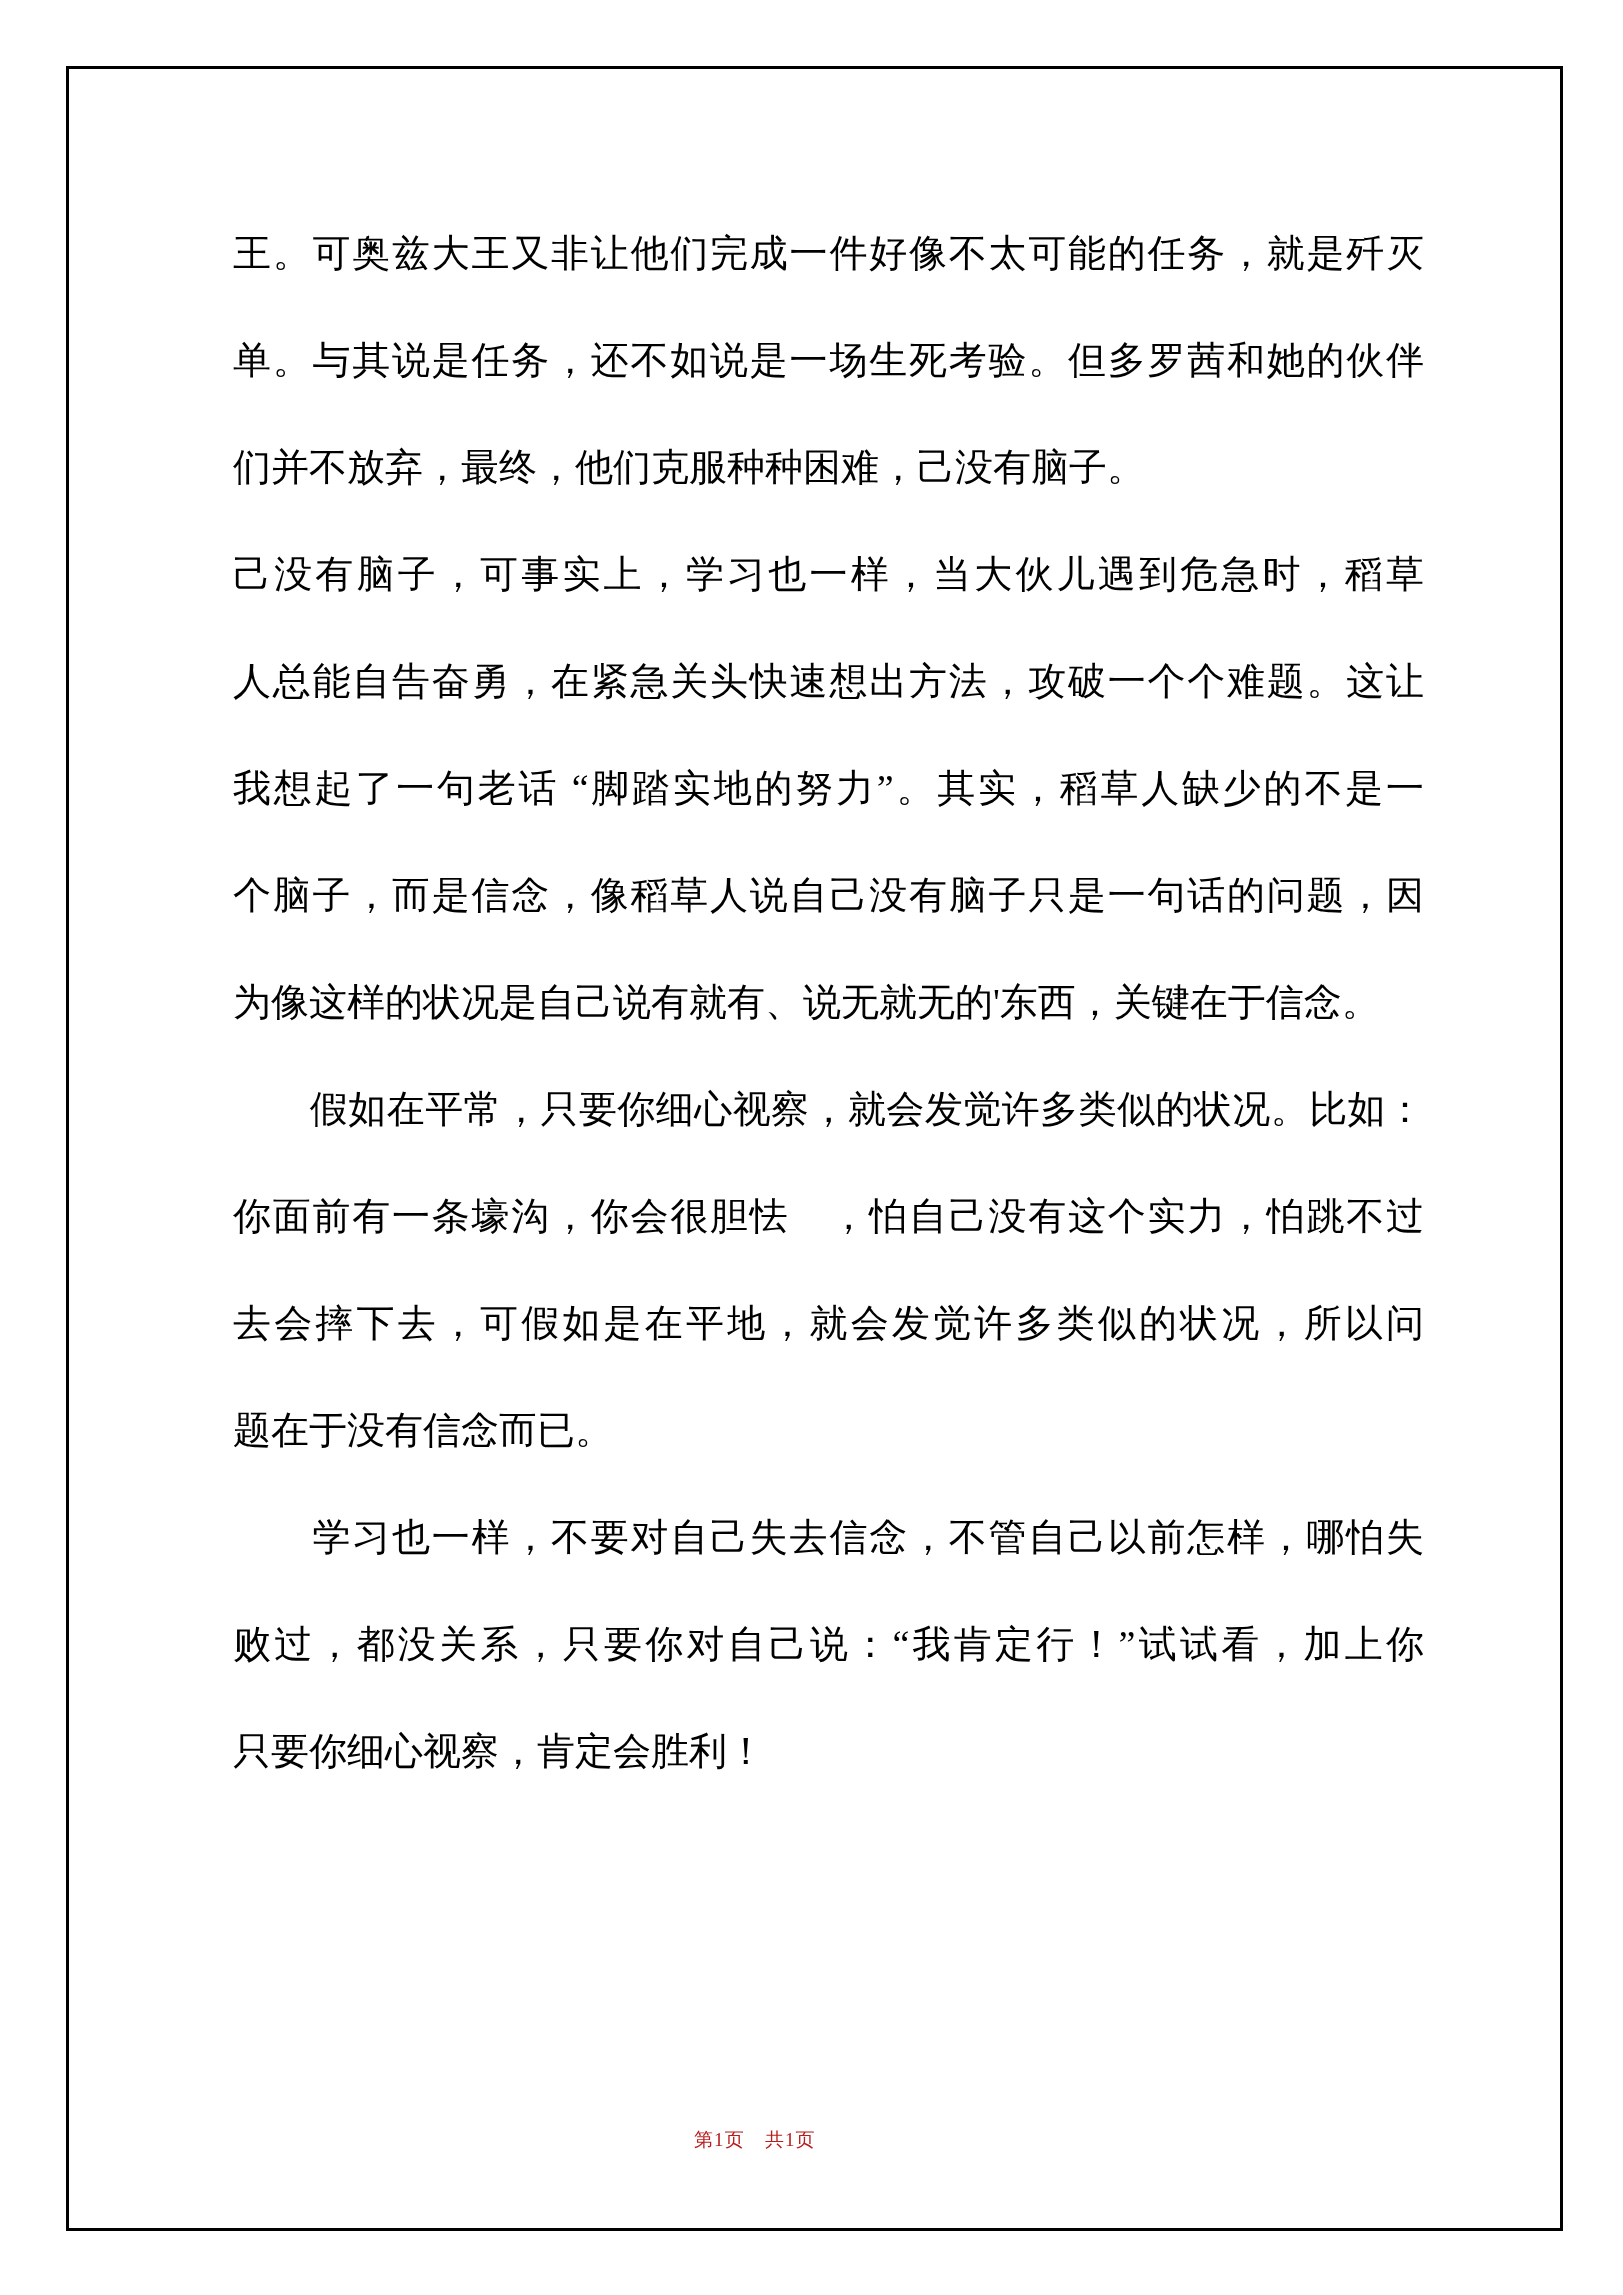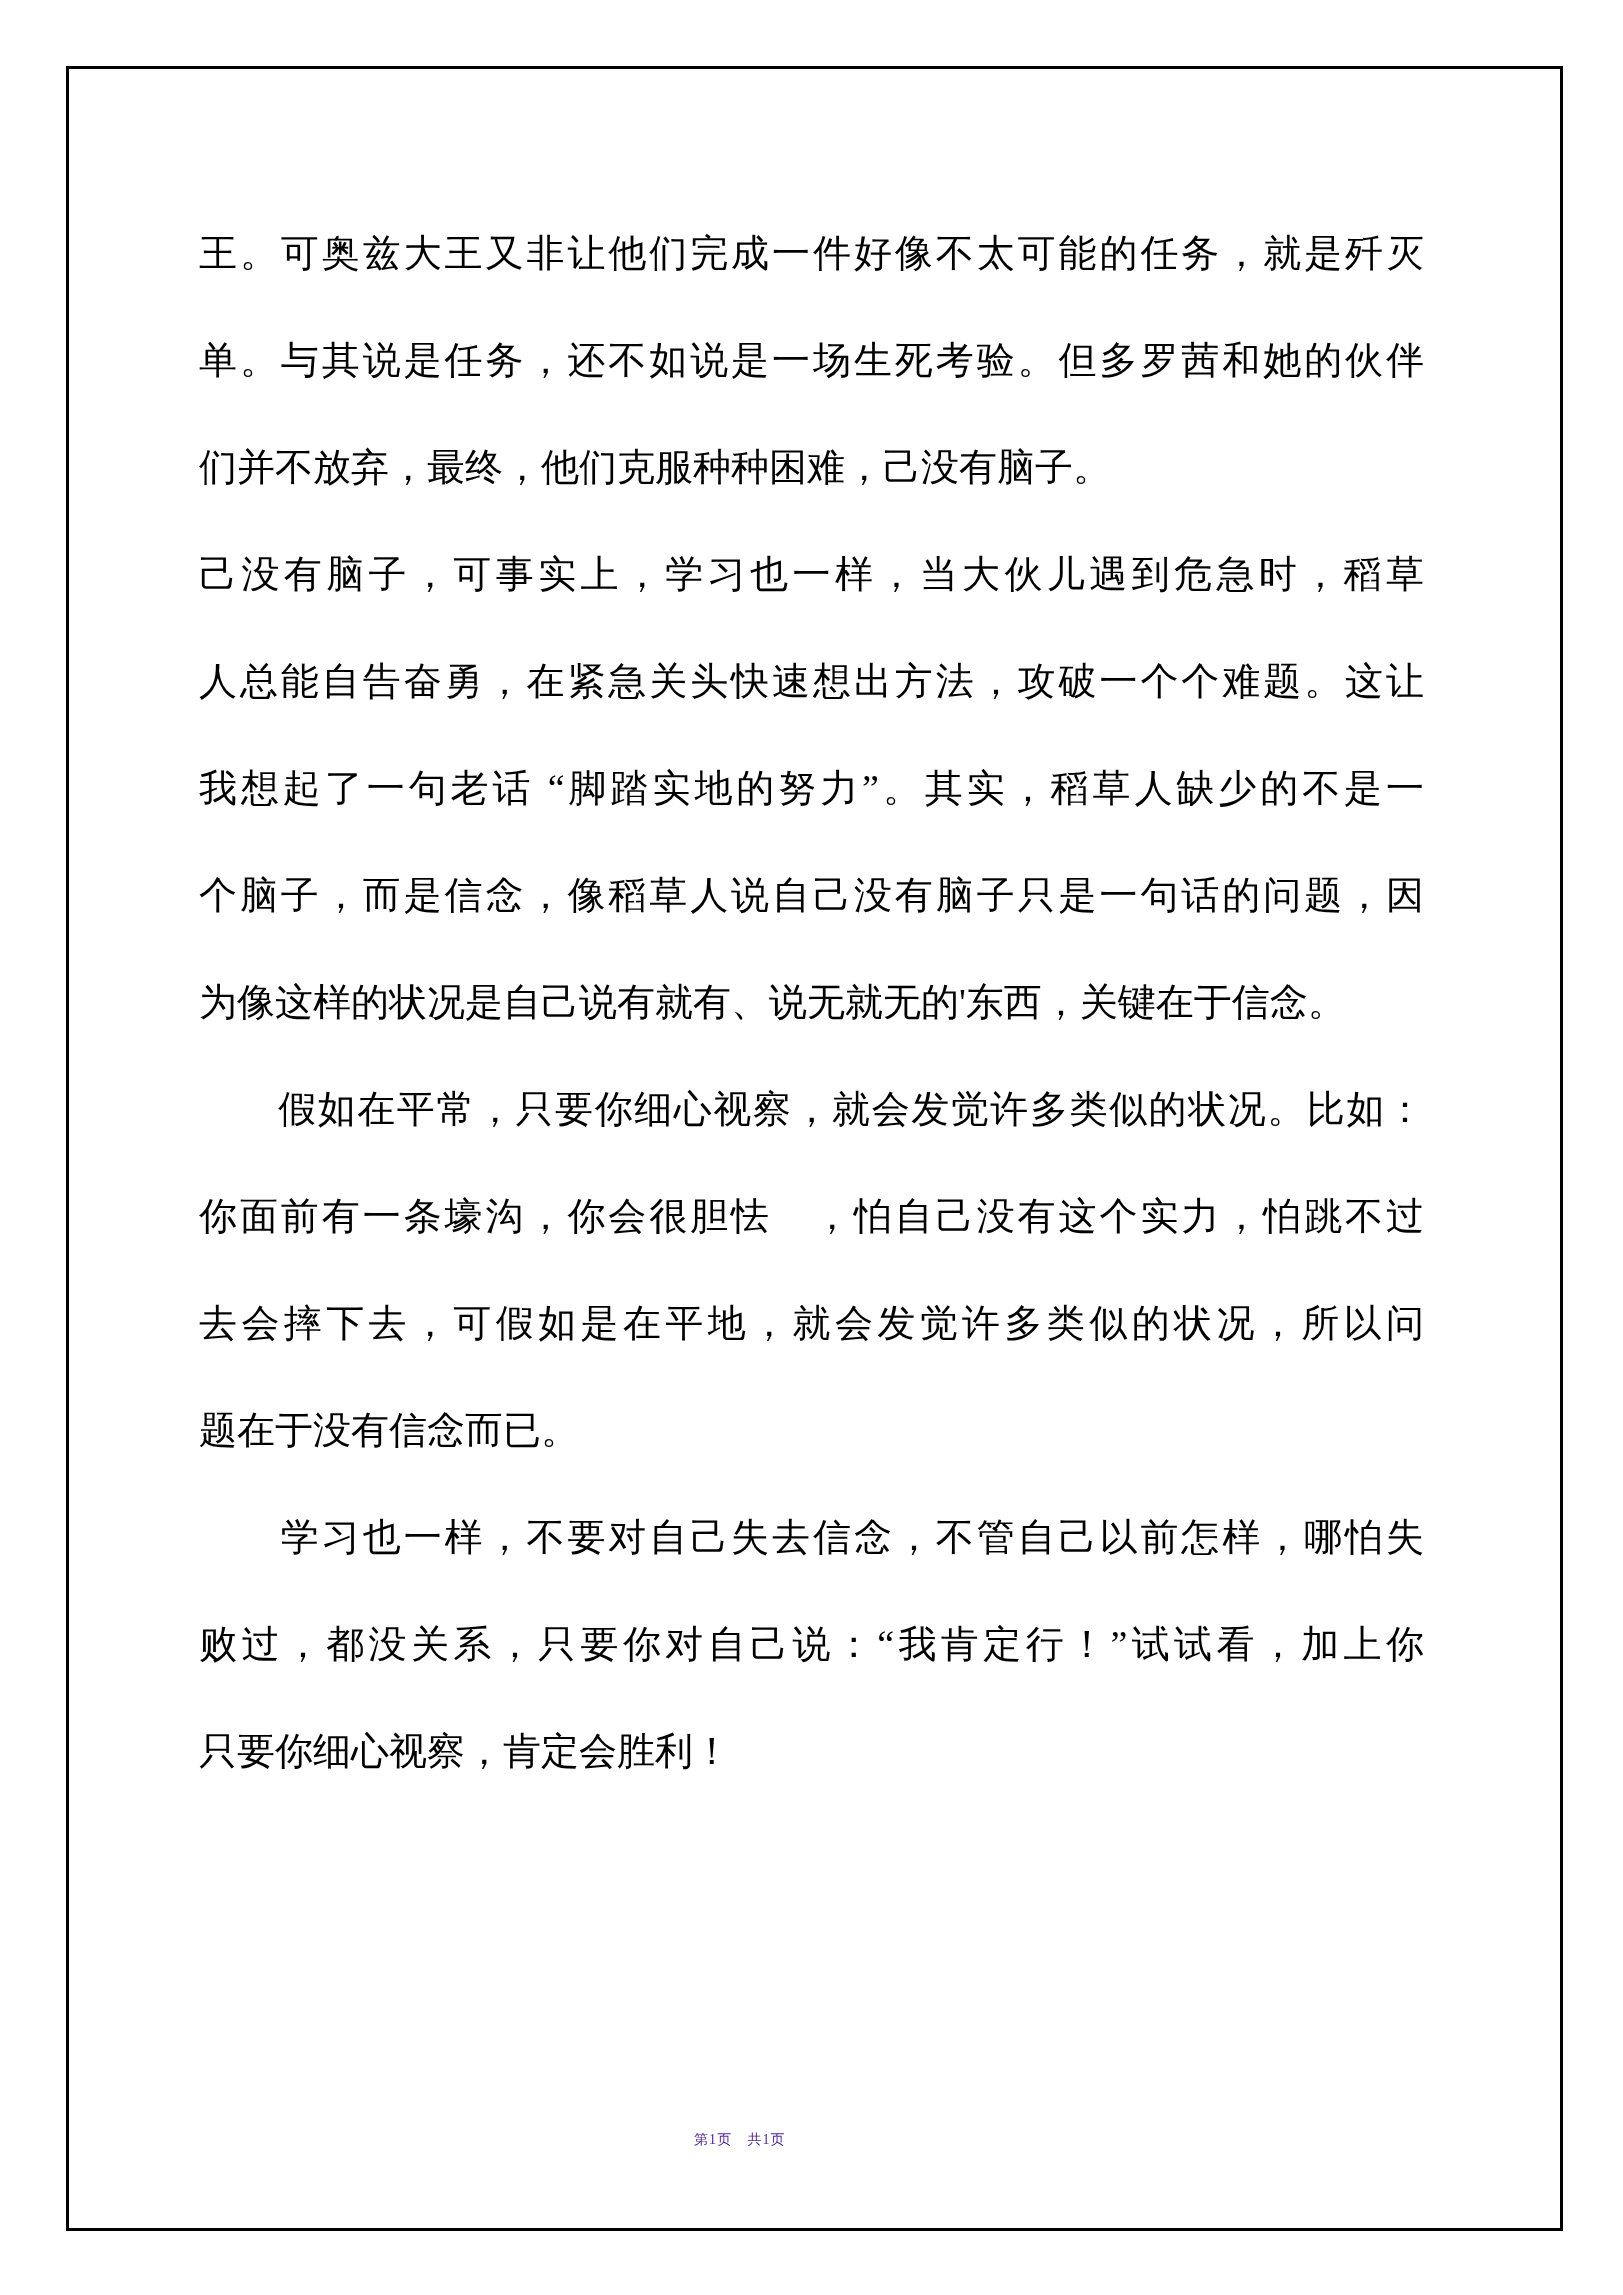--- a/index.html
+++ b/index.html
@@ -33,32 +33,33 @@
   .line {
     height: 107px;
     line-height: 107px;
     font-size: 38px;
     letter-spacing: 0;
     text-align: justify;
     text-align-last: justify;
     white-space: pre;
     overflow: hidden;
     color: #000000;
+    margin-left: 34px;
   }
   .line.para-end {
     text-align-last: left;
   }
   .page-footer {
     position: absolute;
     left: 694px;
     top: 2126px;
-    font-size: 14px;
+    font-size: 19px;
     line-height: 27px;
     letter-spacing: 1.1px;
-    color: #4c1d95;
+    color: #b91c1c;
     white-space: pre;
   }
 </style>
 </head>
 <body>
 
 <div class="page-frame"></div>
 
 <div class="body-text">
   <div class="line">王。可奥兹大王又非让他们完成一件好像不太可能的任务，就是歼灭</div>

